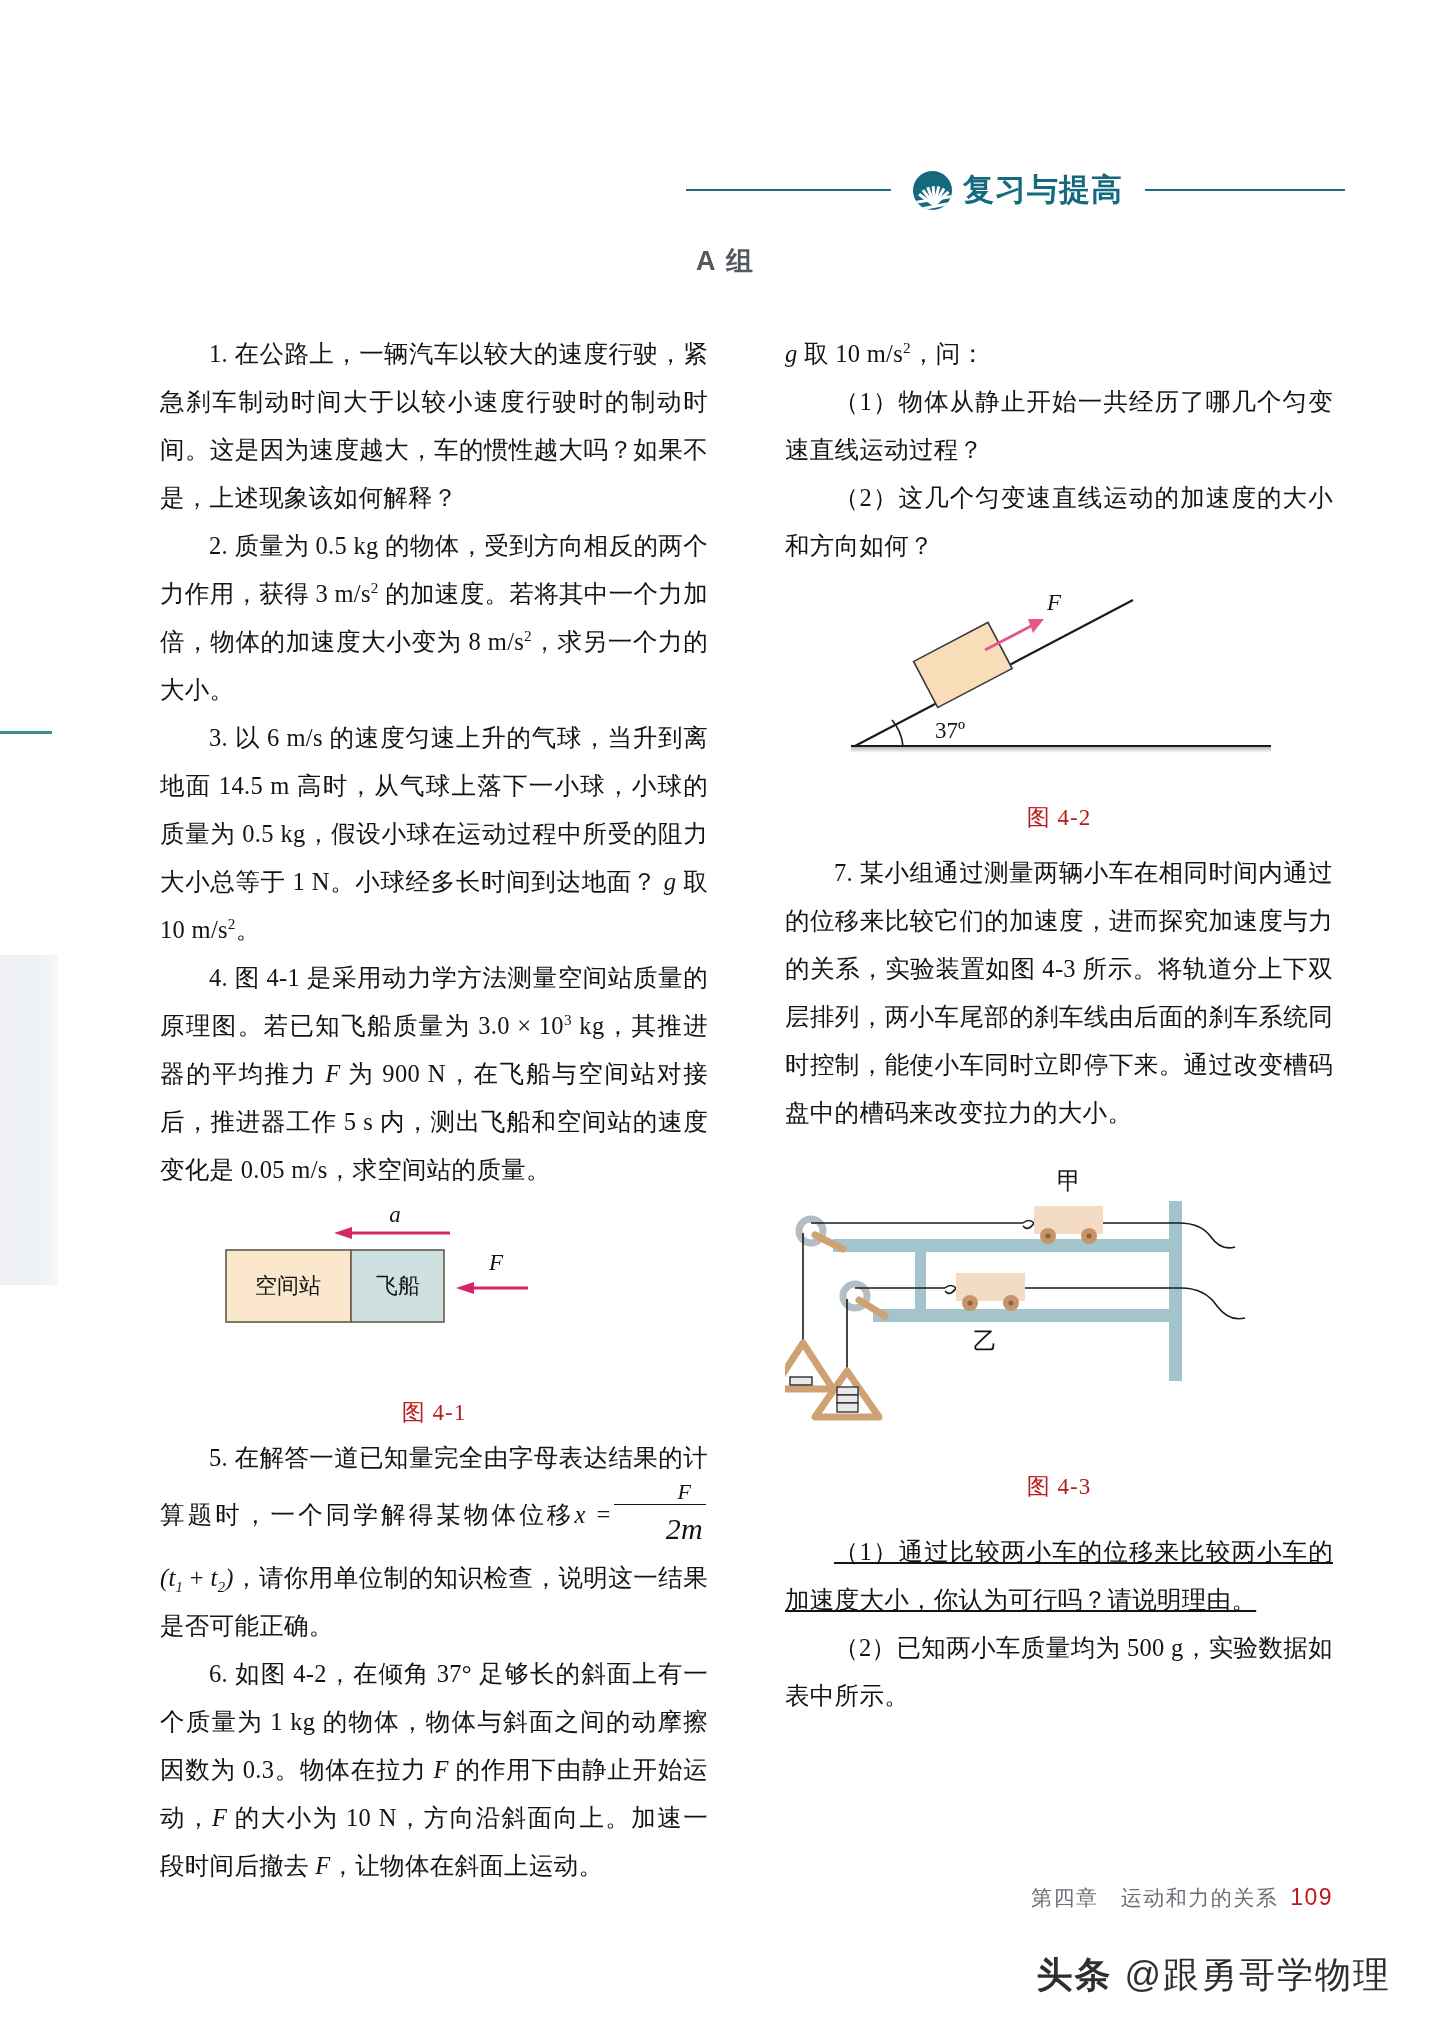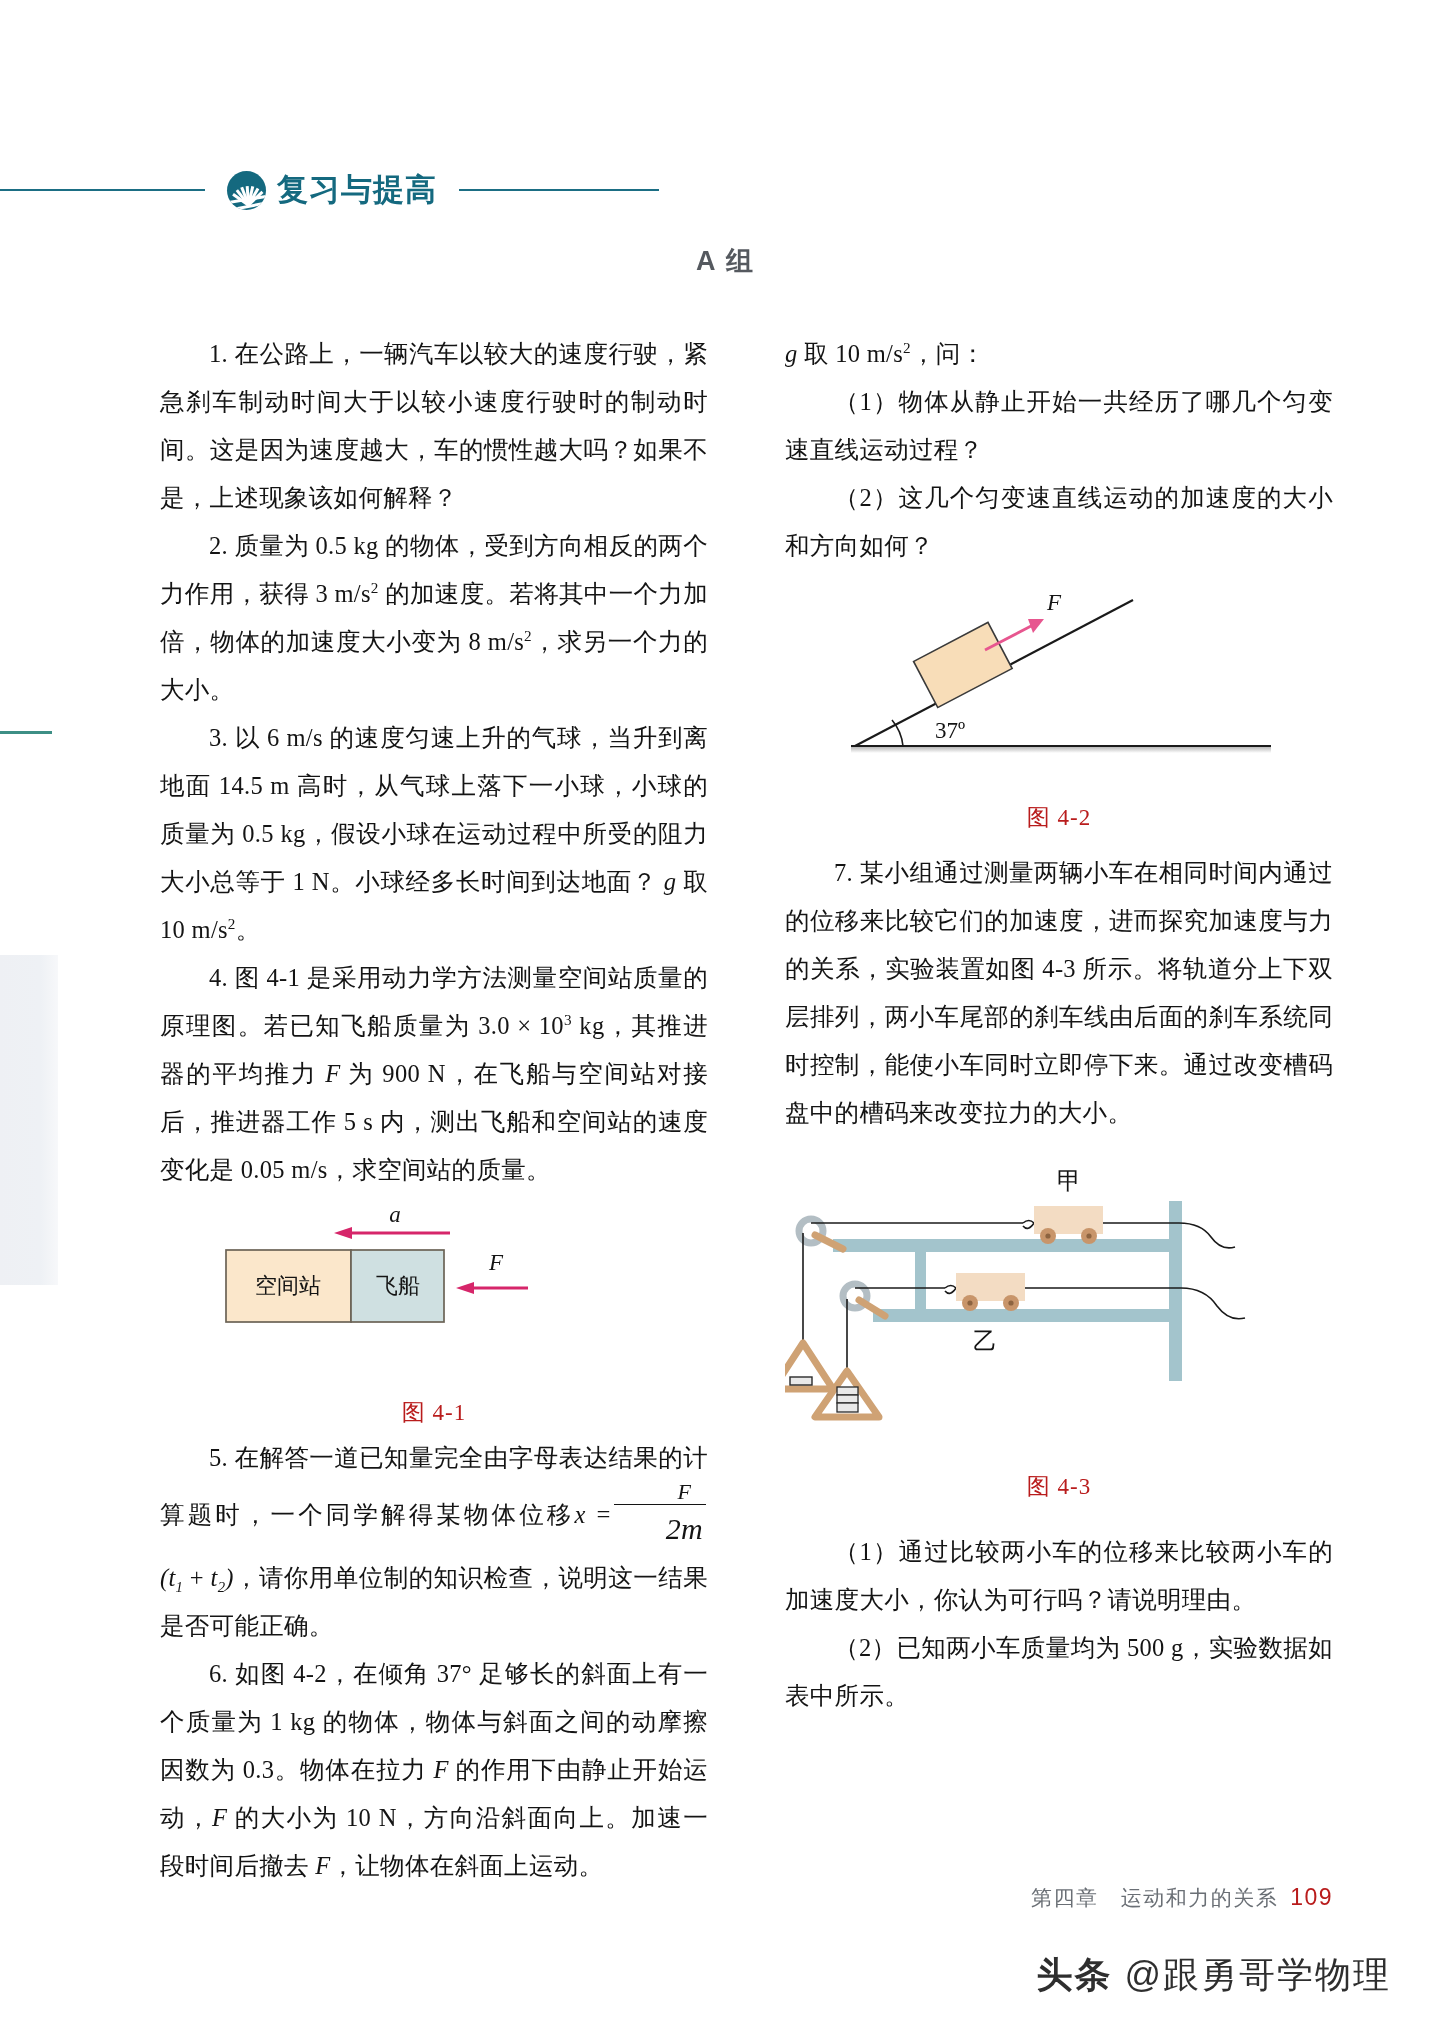--- a/index.html
+++ b/index.html
@@ -18,21 +18,21 @@
     background:linear-gradient(90deg,#eef0f4 0%,#eef1f5 70%,#f7f8fa 100%);
   }
   #left-edge-rule {
     position:absolute; left:0; top:731px; width:52px; height:3px;
     background:#3d8f85;
   }
 
   
   #header {
     position:absolute; left:0; top:160px; width:1345px; height:60px;
-    display:flex; align-items:center; justify-content:flex-start;
+    display:flex; align-items:center; justify-content:flex-end;
   }
   .hdr-rule { height:2px; background:#1b6e84; }
   .hdr-rule.left  { width:205px; margin-right:22px; }
   .hdr-rule.right { width:200px; margin-left:22px; }
   #brand-logo {
     width:39px; height:39px; border-radius:50%;
     background:#14697f; position:relative; overflow:hidden;
     margin-right:11px; flex:0 0 auto;
   }
   #brand-logo .ray {
@@ -270,21 +270,21 @@
       <g>
         <polygon points="62,210 30,256 94,256" fill="none" stroke="#cfa274" stroke-width="7" stroke-linejoin="round"></polygon>
         <rect x="52" y="226" width="21" height="8" fill="#e9e9e9" stroke="#2a2a2a" stroke-width="1.3"></rect>
         <rect x="52" y="234" width="21" height="8" fill="#e9e9e9" stroke="#2a2a2a" stroke-width="1.3"></rect>
         <rect x="52" y="242" width="21" height="9" fill="#e9e9e9" stroke="#2a2a2a" stroke-width="1.3"></rect>
       </g>
     </svg>
     <div class="fig-caption" style="margin-top:6px;">图 4-3</div>
   </div>
 
-  <p class="para indent" style="margin-top:26px;">（1）通过比较两小车的位移来比较两小车的加速度大小，你认为可行吗？请说明理由。</p>
+  <p class="para indent" style="margin-top:26px;text-decoration:underline;">（1）通过比较两小车的位移来比较两小车的加速度大小，你认为可行吗？请说明理由。</p>
   <p class="para indent">（2）已知两小车质量均为 500 g，实验数据如表中所示。</p>
 </div>
 
 <div id="footer">
   <span>第四章</span>&nbsp;&nbsp;&nbsp;<span>运动和力的关系</span><span class="pg">109</span>
 </div>
 
 <div id="watermark">
   <span>头条</span>
   <span class="at">@跟勇哥学物理</span>

